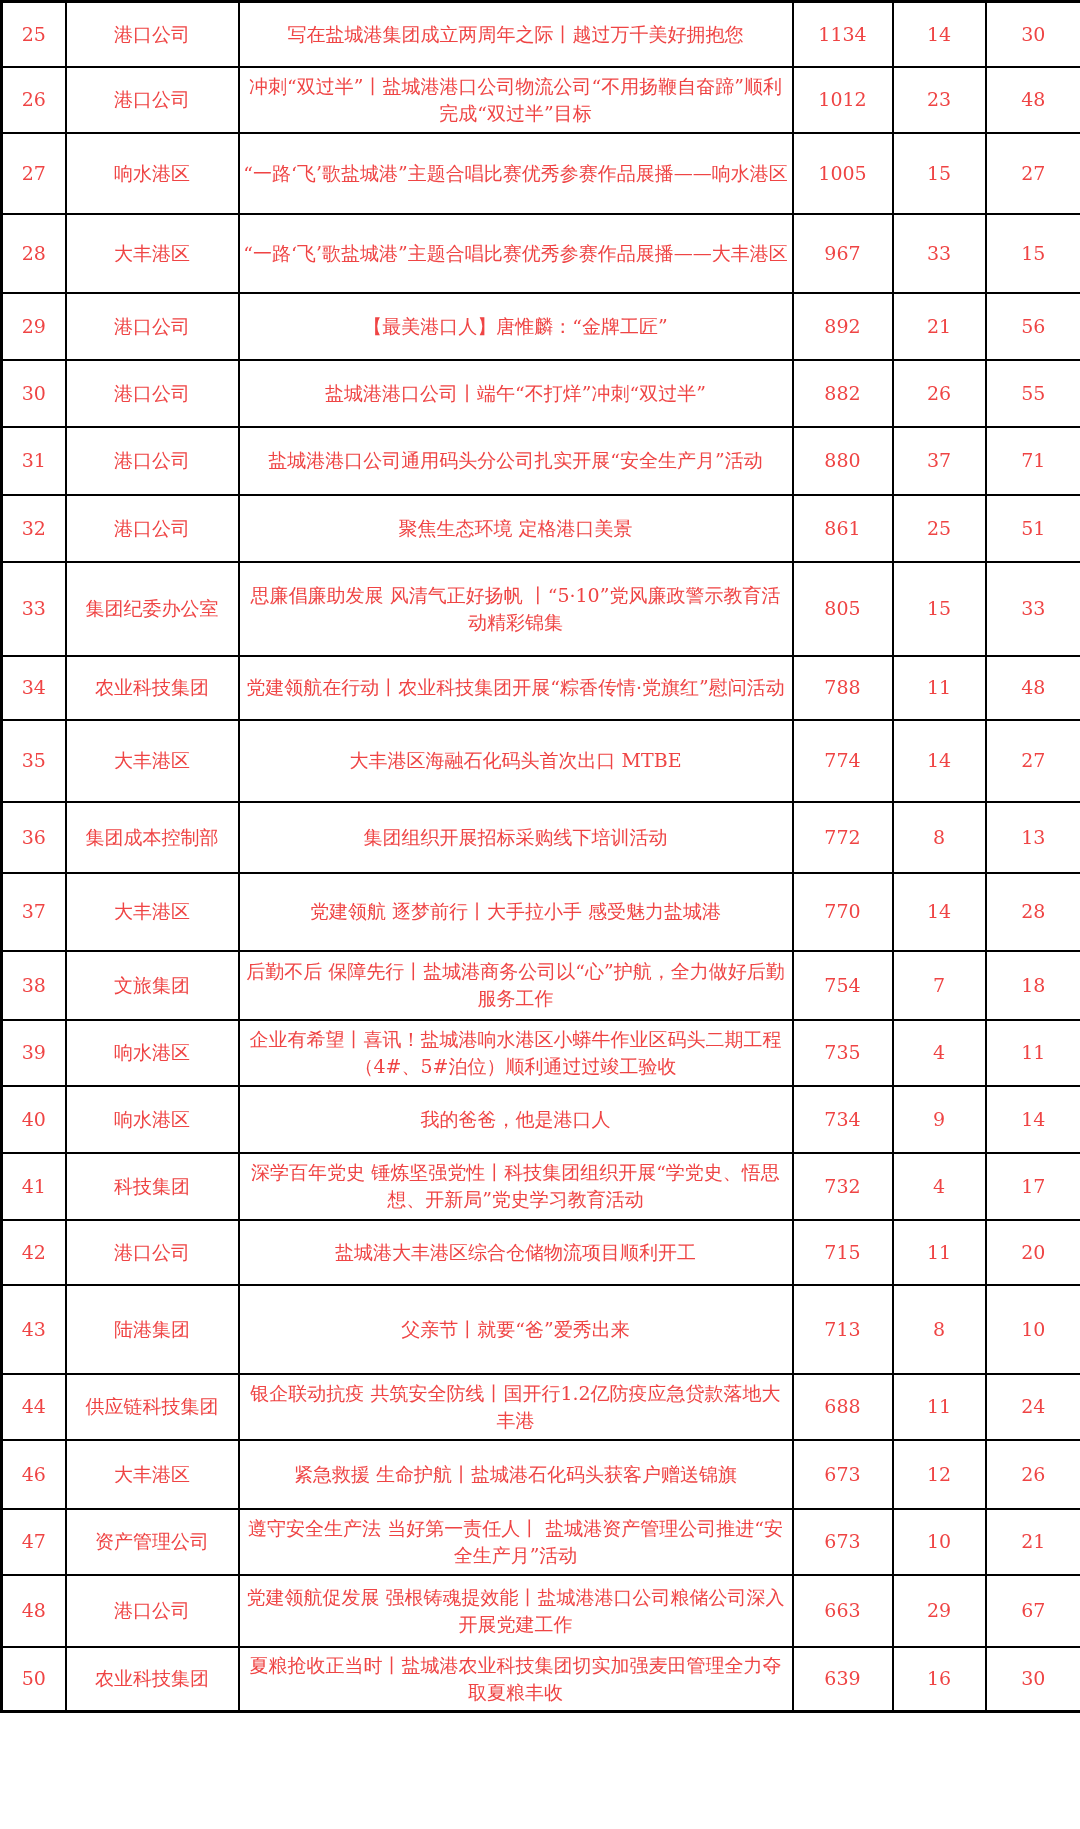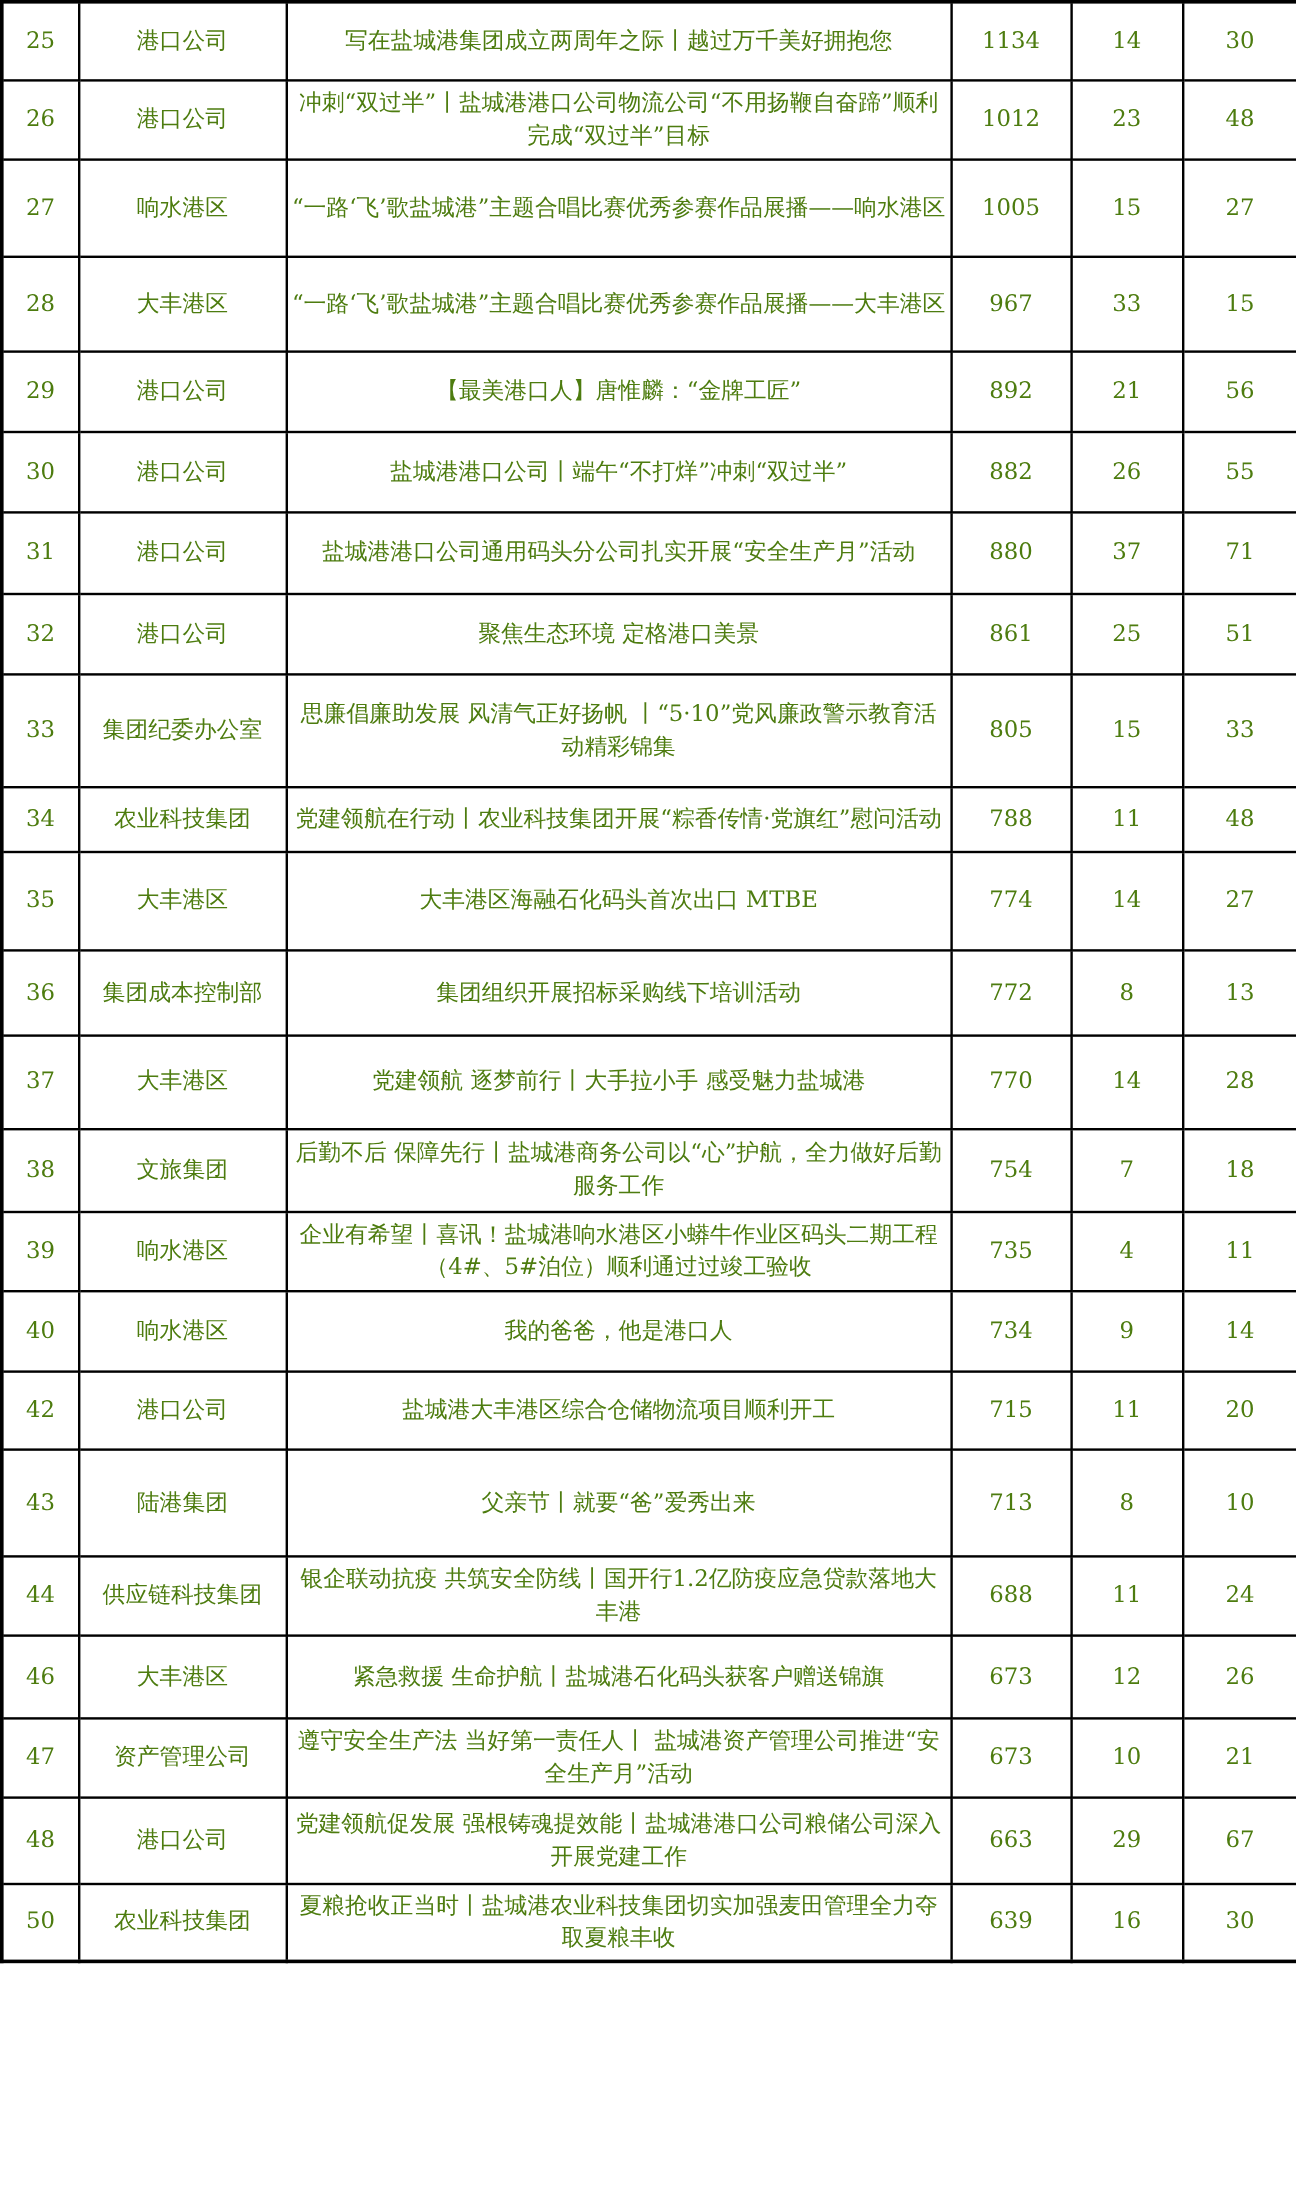--- a/index.html
+++ b/index.html
@@ -7,21 +7,21 @@
     padding: 0;
     background: #ffffff;
   }
   .page {
     position: relative;
     width: 1080px;
     height: 1829px;
     background: #ffffff;
     overflow: hidden;
     font-family: "DejaVu Serif", "Liberation Serif", serif;
-    color: #4d7c0f;
+    color: #ef4444;
   }
   table.stats-table {
     border-collapse: collapse;
     table-layout: fixed;
     width: 1080px;
     border: 3px solid #000000;
   }
   table.stats-table td {
     border: 2px solid #000000;
     vertical-align: middle;
@@ -116,21 +116,21 @@
     <td class="c-num">51</td>
   </tr>
         <tr style="height: 94px;">
     <td class="c-rank">33</td>
     <td class="c-org">集团纪委办公室</td>
     <td class="c-title">思廉倡廉助发展 风清气正好扬帆 丨“5·10”党风廉政警示教育活动精彩锦集</td>
     <td class="c-num">805</td>
     <td class="c-num">15</td>
     <td class="c-num">33</td>
   </tr>
-        <tr style="height: 54px;">
+        <tr style="height: 64px;">
     <td class="c-rank">34</td>
     <td class="c-org">农业科技集团</td>
     <td class="c-title">党建领航在行动丨农业科技集团开展“粽香传情·党旗红”慰问活动</td>
     <td class="c-num">788</td>
     <td class="c-num">11</td>
     <td class="c-num">48</td>
   </tr>
         <tr style="height: 82px;">
     <td class="c-rank">35</td>
     <td class="c-org">大丰港区</td>
@@ -172,20 +172,28 @@
     <td class="c-num">11</td>
   </tr>
         <tr style="height: 67px;">
     <td class="c-rank">40</td>
     <td class="c-org">响水港区</td>
     <td class="c-title">我的爸爸，他是港口人</td>
     <td class="c-num">734</td>
     <td class="c-num">9</td>
     <td class="c-num">14</td>
   </tr>
+        <tr style="height: 67px;">
+    <td class="c-rank">41</td>
+    <td class="c-org">科技集团</td>
+    <td class="c-title">深学百年党史 锤炼坚强党性丨科技集团组织开展“学党史、悟思想、开新局”党史学习教育活动</td>
+    <td class="c-num">732</td>
+    <td class="c-num">4</td>
+    <td class="c-num">17</td>
+  </tr>
         <tr style="height: 65px;">
     <td class="c-rank">42</td>
     <td class="c-org">港口公司</td>
     <td class="c-title">盐城港大丰港区综合仓储物流项目顺利开工</td>
     <td class="c-num">715</td>
     <td class="c-num">11</td>
     <td class="c-num">20</td>
   </tr>
         <tr style="height: 89px;">
     <td class="c-rank">43</td>

